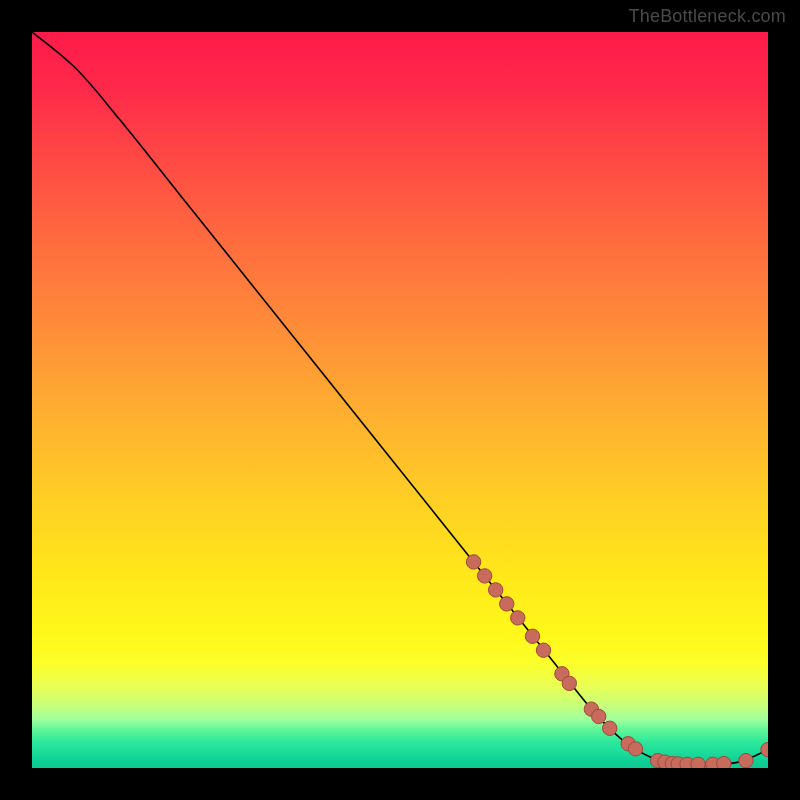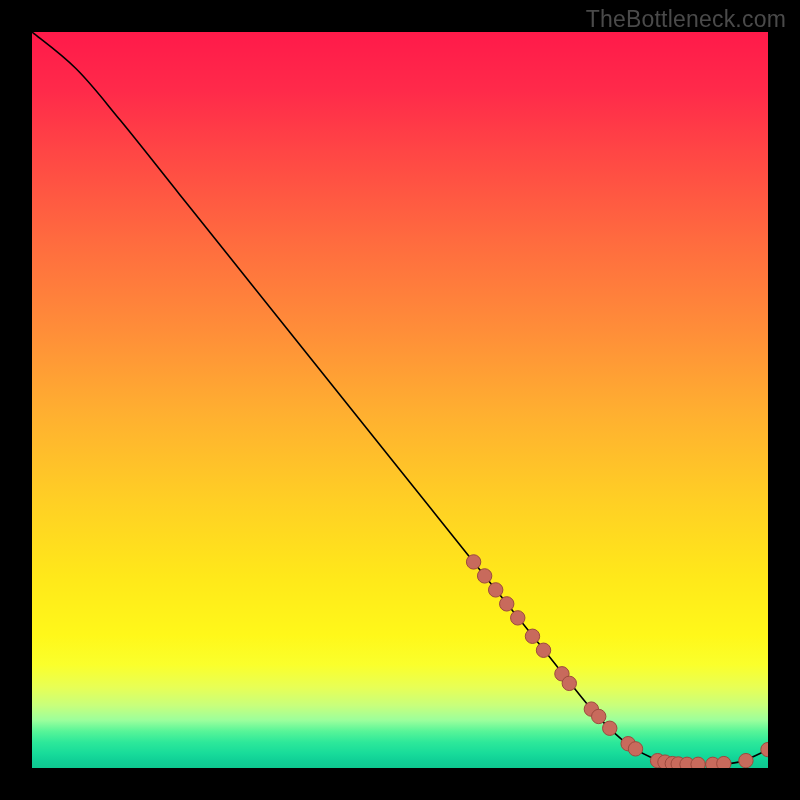--- a/index.html
+++ b/index.html
@@ -47,21 +47,21 @@
       #18dc9a 98%,
       #10d096 99%,
       #0ec890 100%
     );
   }
   .watermark {
     position: absolute;
     top: 6px;
     right: 14px;
     color: #4a4a4a;
-    font-size: 23px;
+    font-size: 18px;
     font-weight: 500;
     letter-spacing: 0.2px;
     z-index: 5;
     user-select: none;
   }
   svg.curve {
     position: absolute;
     inset: 0;
     z-index: 3;
   }

